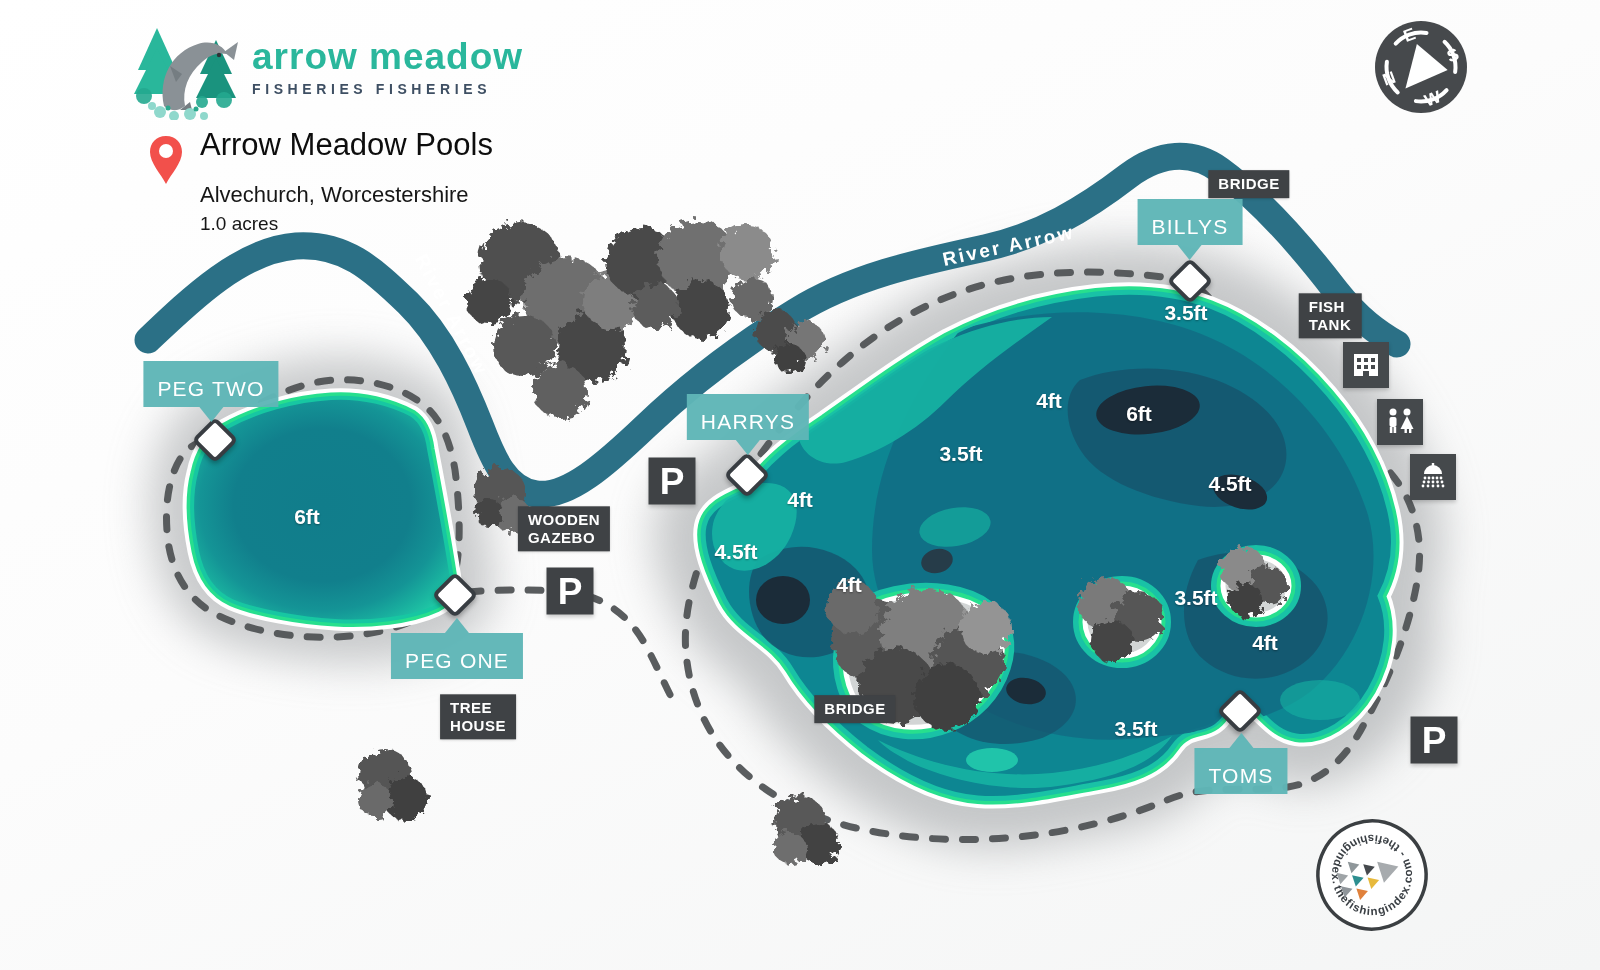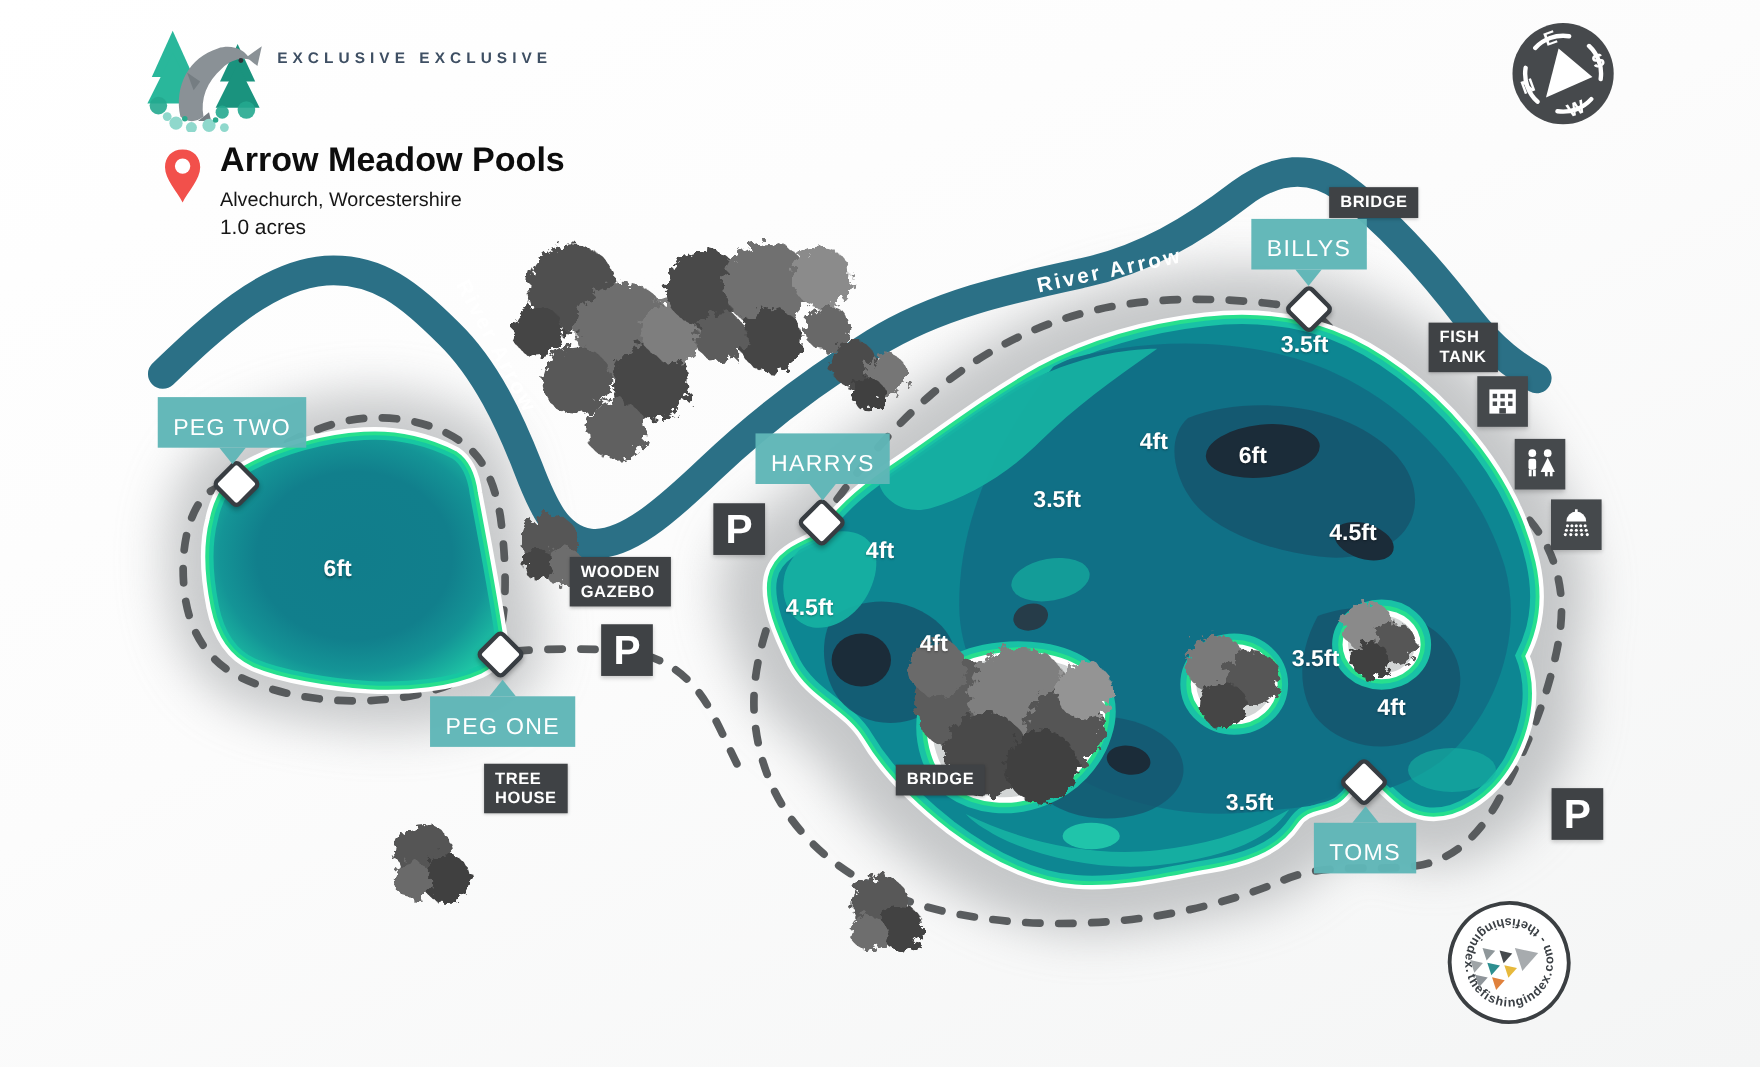--- a/index.html
+++ b/index.html
@@ -28,22 +28,22 @@
   .parking{position:absolute;transform:translate(-50%,-50%);width:47px;height:47px;background:#3f4245;
       color:#fff;display:flex;align-items:center;justify-content:center;font-size:37px;font-weight:800;
       z-index:24;box-shadow:0 2px 4px rgba(0,0,0,.2);}
   .facility{position:absolute;transform:translate(-50%,-50%);width:46px;height:46px;background:#45494c;
       display:flex;align-items:center;justify-content:center;z-index:24;box-shadow:0 2px 4px rgba(0,0,0,.2);}
   
   .hdr-brand{position:absolute;left:252px;top:38px;z-index:40;}
   .brand-name{font-size:37px;color:#2ab79c;font-weight:600;letter-spacing:1px;line-height:1;}
   .brand-tag{font-size:14px;color:#3e4f63;font-weight:700;letter-spacing:4.6px;margin-top:6px;}
   .title-block{position:absolute;left:200px;top:129px;z-index:40;}
-  .page-title{font-size:31px;font-weight:700;color:#0d0d0d;line-height:1.05;}
-  .subtitle{font-size:18px;color:#161616;margin-top:9px;}
+  .page-title{font-size:31px;font-weight:400;color:#0d0d0d;line-height:1.05;}
+  .subtitle{font-size:22px;color:#161616;margin-top:20px;}
   .area{font-size:19px;color:#161616;margin-top:5px;}
   .abs{position:absolute;z-index:40;}
 </style>
 </head>
 <body>
 
 <div class="stage">
 
   <svg id="map" width="1600" height="970" viewBox="0 0 1600 970">
     <defs>
@@ -213,21 +213,22 @@
     <circle cx="36" cy="98" r="6" fill="#8fd8cc"></circle>
       <circle cx="50" cy="102" r="5" fill="#8fd8cc"></circle>
     <circle cx="66" cy="100" r="6" fill="#8fd8cc"></circle>
       <circle cx="80" cy="102" r="4" fill="#8fd8cc"></circle>
     <circle cx="28" cy="92" r="4" fill="#8fd8cc"></circle>
       <circle cx="44" cy="94" r="2.5" fill="#2aa98d"></circle>
     <circle cx="72" cy="95" r="2.5" fill="#2aa98d"></circle>
   </svg>
 
   <div class="hdr-brand">
-    <div class="brand-tag">EXCLUSIVE EXCLUSIVE</div>
+    <div class="brand-name">arrow meadow</div>
+    <div class="brand-tag">FISHERIES FISHERIES</div>
   </div>
 
   <svg class="abs" style="left:146px;top:132px" width="40" height="70" viewBox="0 0 40 70">
     <path d="M 20,4 C 30,4 36,11 36,20 C 36,31 25,42 20,52 C 15,42 4,31 4,20 C 4,11 10,4 20,4 Z" fill="#f2504b"></path>
     <circle cx="20" cy="19" r="7" fill="#ffffff"></circle>
   </svg>
 
   <div class="title-block">
     <div class="page-title">Arrow Meadow Pools</div>
     <div class="subtitle">Alvechurch, Worcestershire</div>

